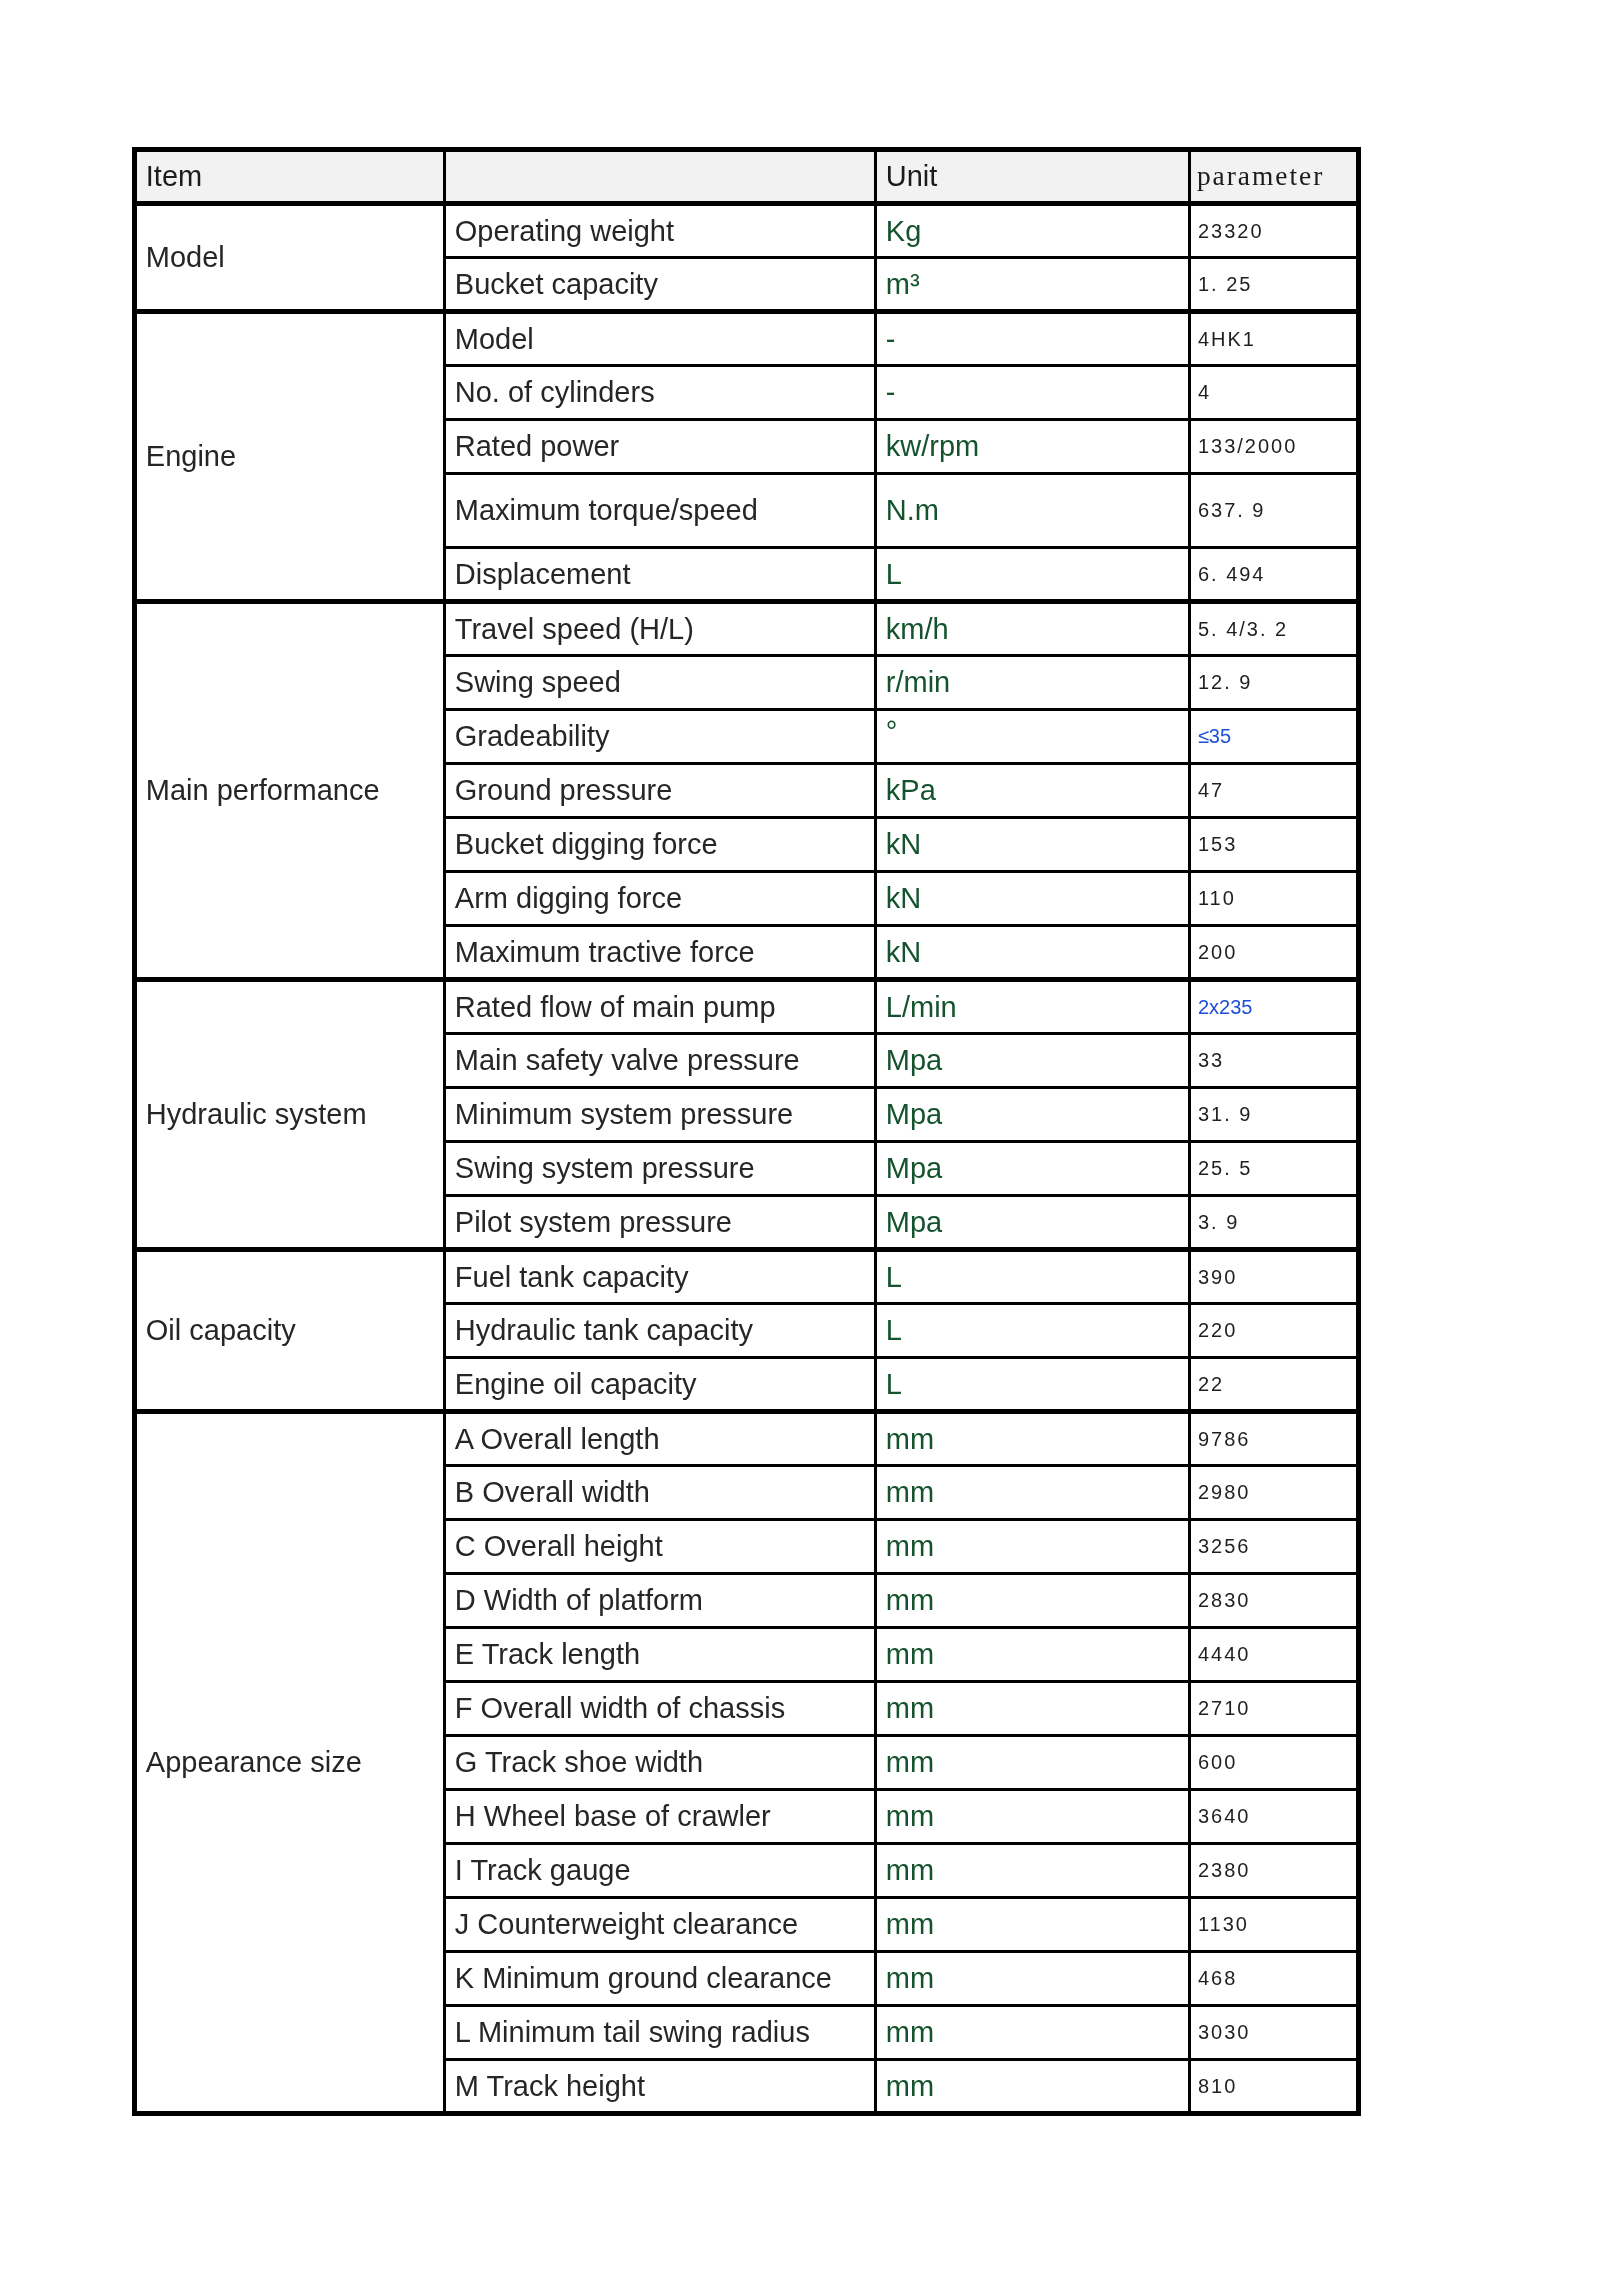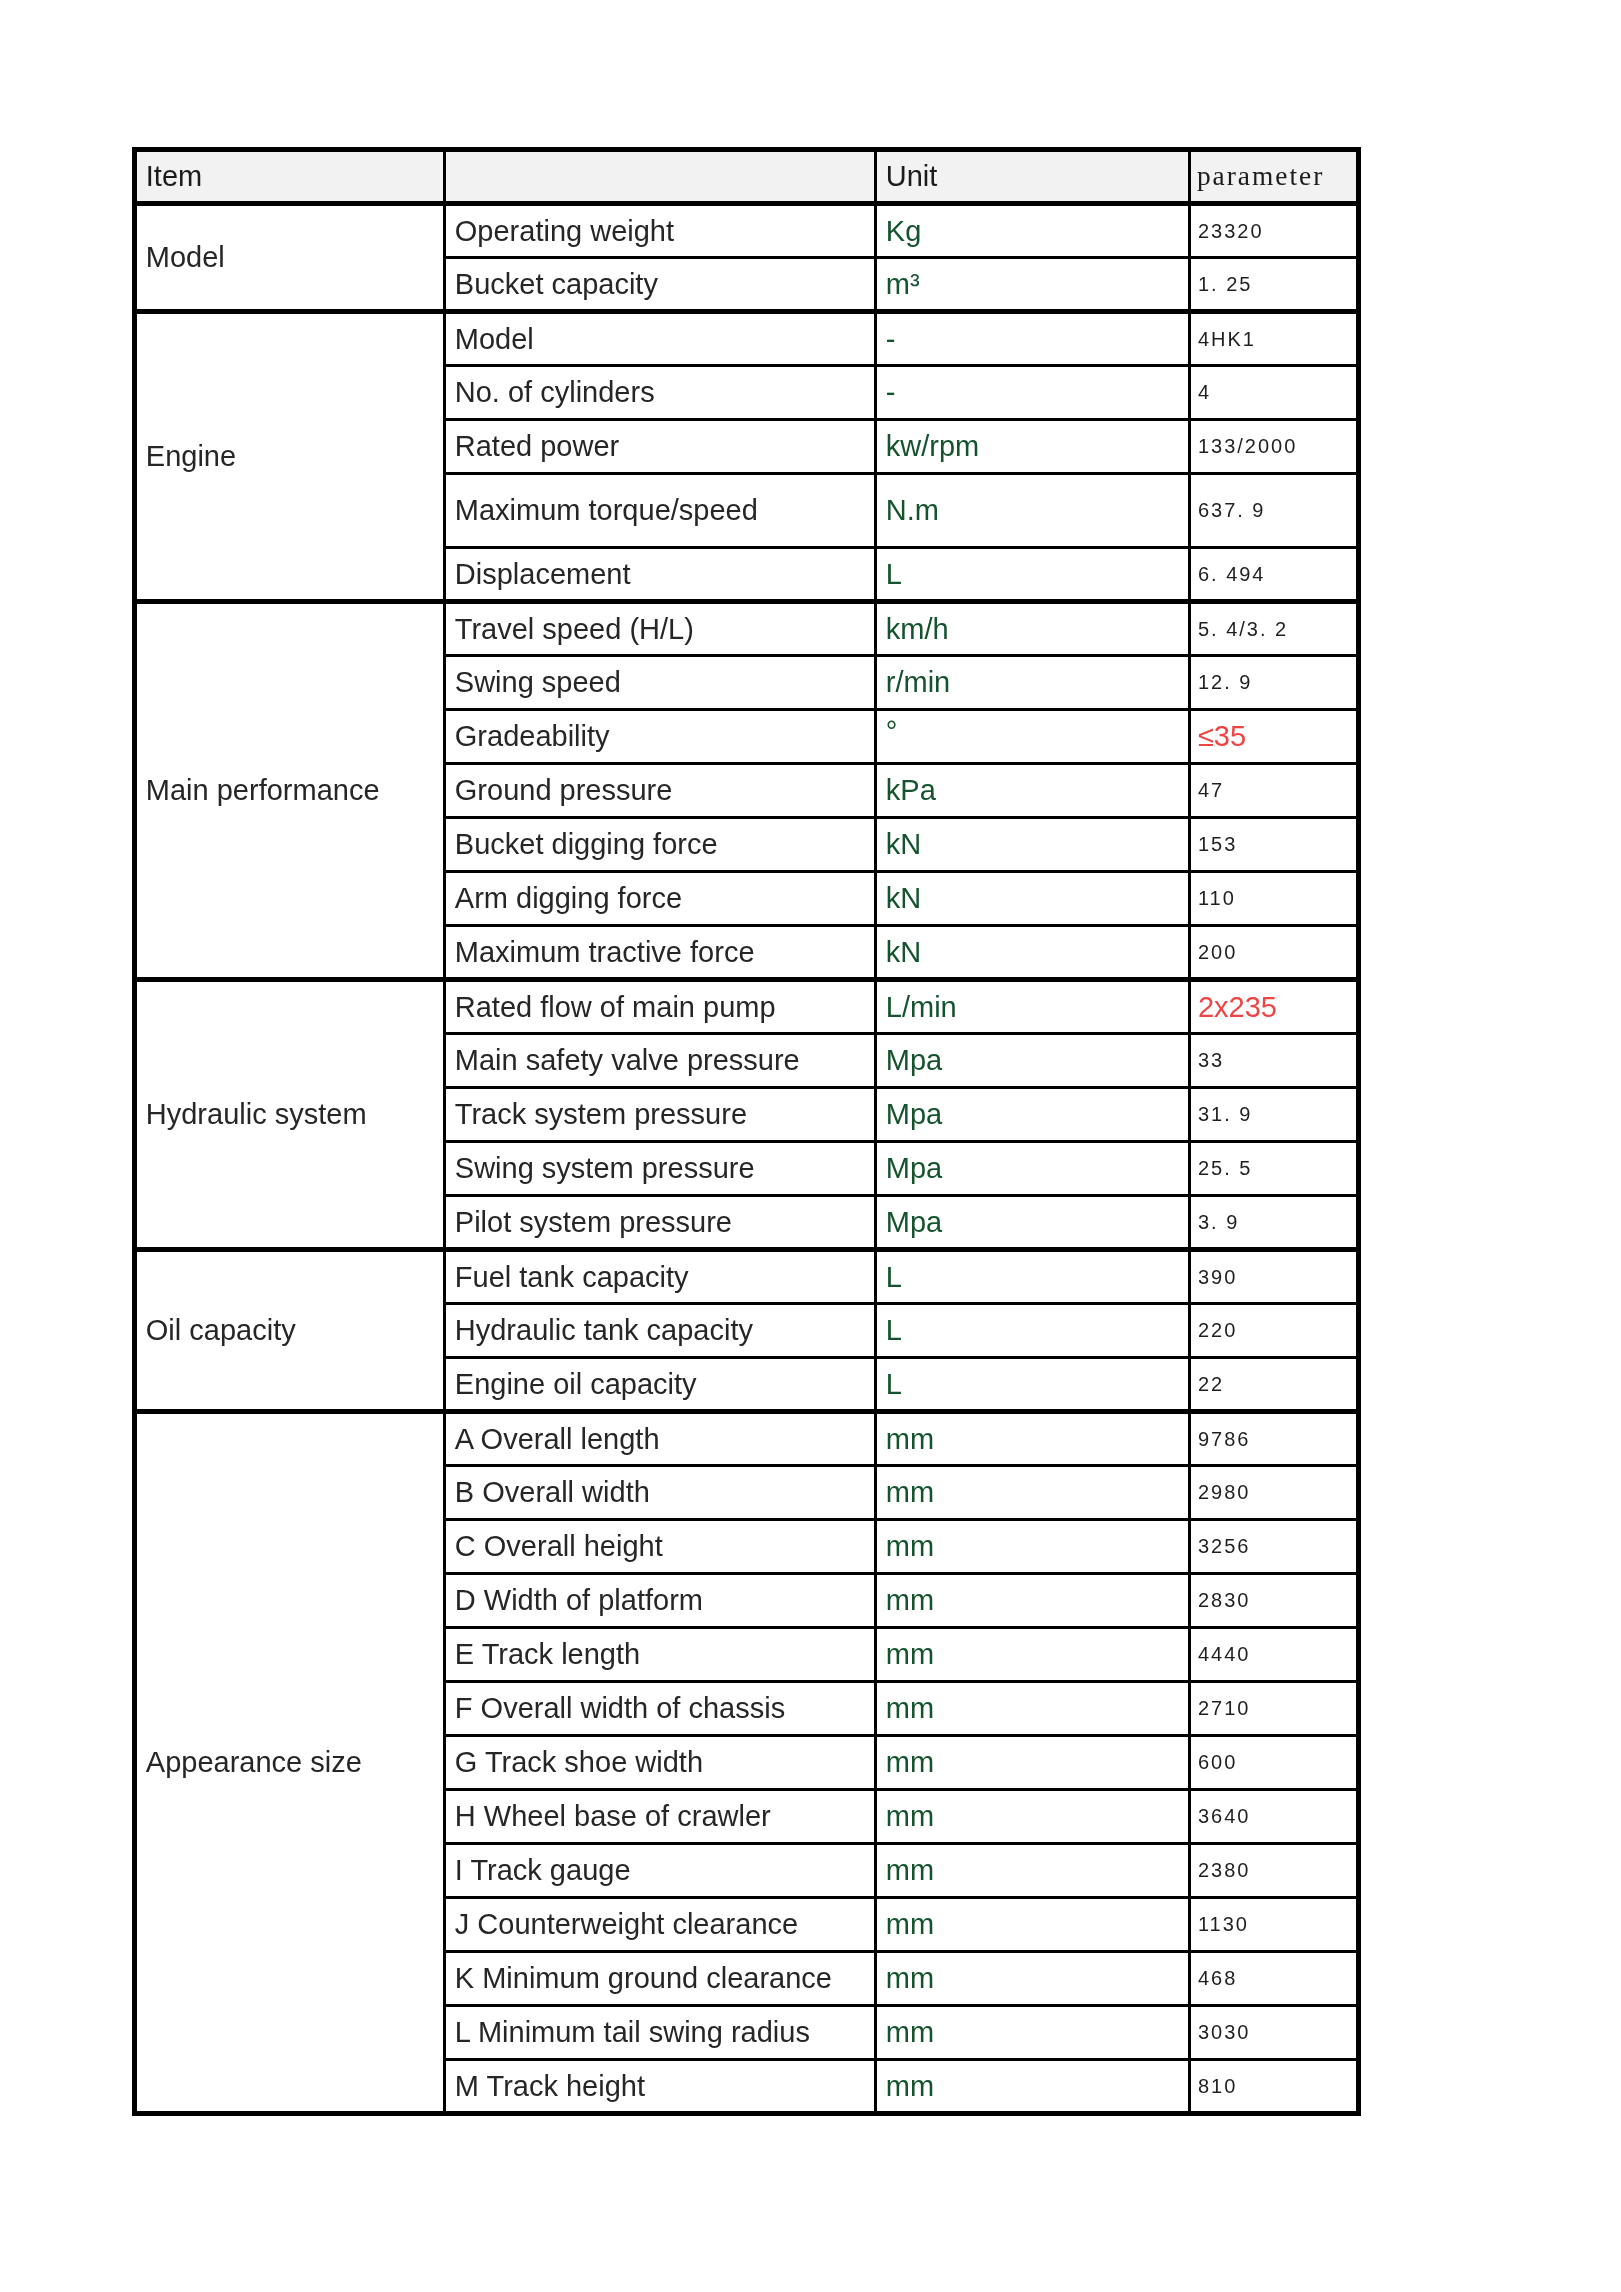--- a/index.html
+++ b/index.html
@@ -62,23 +62,23 @@
   td.value-cell {
     font-family: Liberation Sans, sans-serif;
     font-size: 20px;
     letter-spacing: 2px;
     color: #1f1f1f;
     padding: 0 0 0 6.9px;
     background: #ffffff;
   }
   td.value-cell.sans {
     font-family: "Liberation Sans", sans-serif;
-    font-size: 29px;
+    font-size: 20px;
     letter-spacing: 0;
-    color: #ef4444;
+    color: #1d4ed8;
   }
 
   
   tbody tr.group-start td { border-top-width: 5.9px; }
 </style>
 </head>
 <body>
 
 <div class="page">
   <table class="spec-table">
@@ -175,21 +175,21 @@
           <td class="name-cell">Rated flow of main pump</td>
           <td class="unit-cell">L/min</td>
           <td class="value-cell sans">2x235</td>
         </tr>
         <tr>
           <td class="name-cell">Main safety valve pressure</td>
           <td class="unit-cell">Mpa</td>
           <td class="value-cell">33</td>
         </tr>
         <tr>
-          <td class="name-cell">Track system pressure</td>
+          <td class="name-cell">Minimum system pressure</td>
           <td class="unit-cell">Mpa</td>
           <td class="value-cell">31. 9</td>
         </tr>
         <tr>
           <td class="name-cell">Swing system pressure</td>
           <td class="unit-cell">Mpa</td>
           <td class="value-cell">25. 5</td>
         </tr>
         <tr>
           <td class="name-cell">Pilot system pressure</td>

